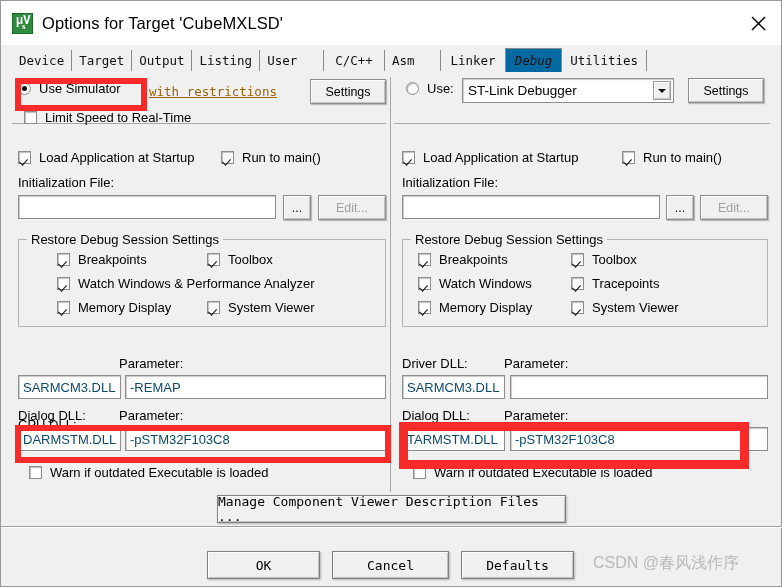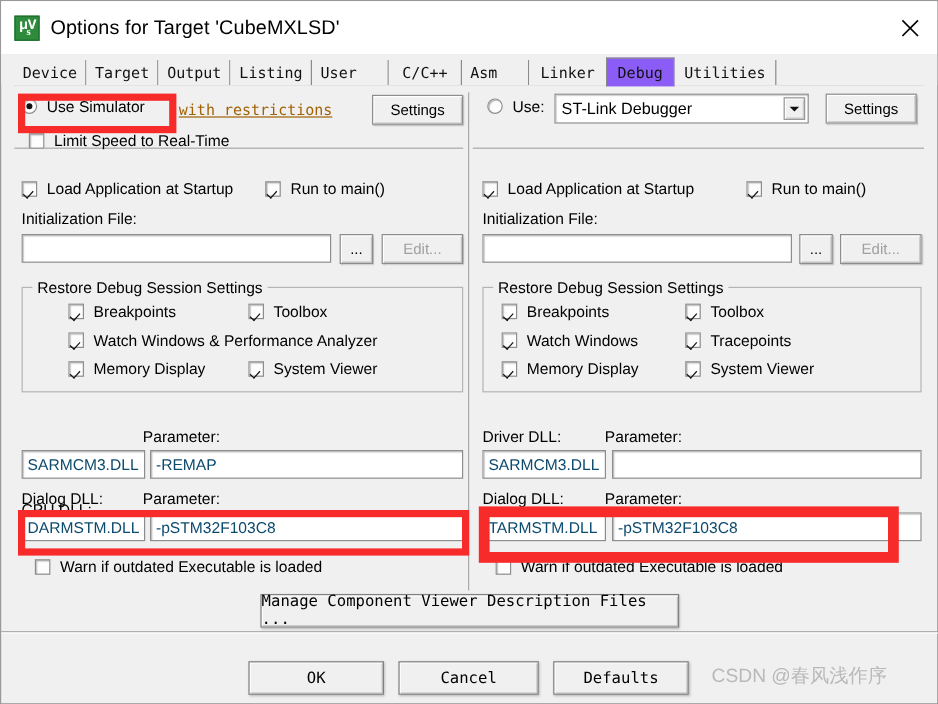--- a/index.html
+++ b/index.html
@@ -63,26 +63,26 @@
     height: 21px; line-height: 21px;
     padding: 0 7px;
     font-family: "DejaVu Sans Mono", monospace;
     font-size: 12.5px; color: #111;
     border-right: 1px solid #8a8a8a;
     background: #f0f0f0;
     white-space: nowrap;
   }
   .tab.active {
     height: 24px; line-height: 23px;
-    background: #8b5cf6;
+    background: #0369a1;
     border: 1px solid #8a8a8a;
     border-bottom: none;
     border-top: 1px solid #8a8a8a;
     margin-bottom: -1px;
-    position: relative; z-index: 3;
+    position: relative; z-index: 3; font-style: italic;
   }
   .tabs-underline {
     position: absolute; left: 11px; top: 26px; width: 758px; height: 1px;
     background: #8a8a8a;
   }
 
   
   .panel {
     position: absolute; left: 11px; top: 70px;
     width: 758px; height: 448px;

